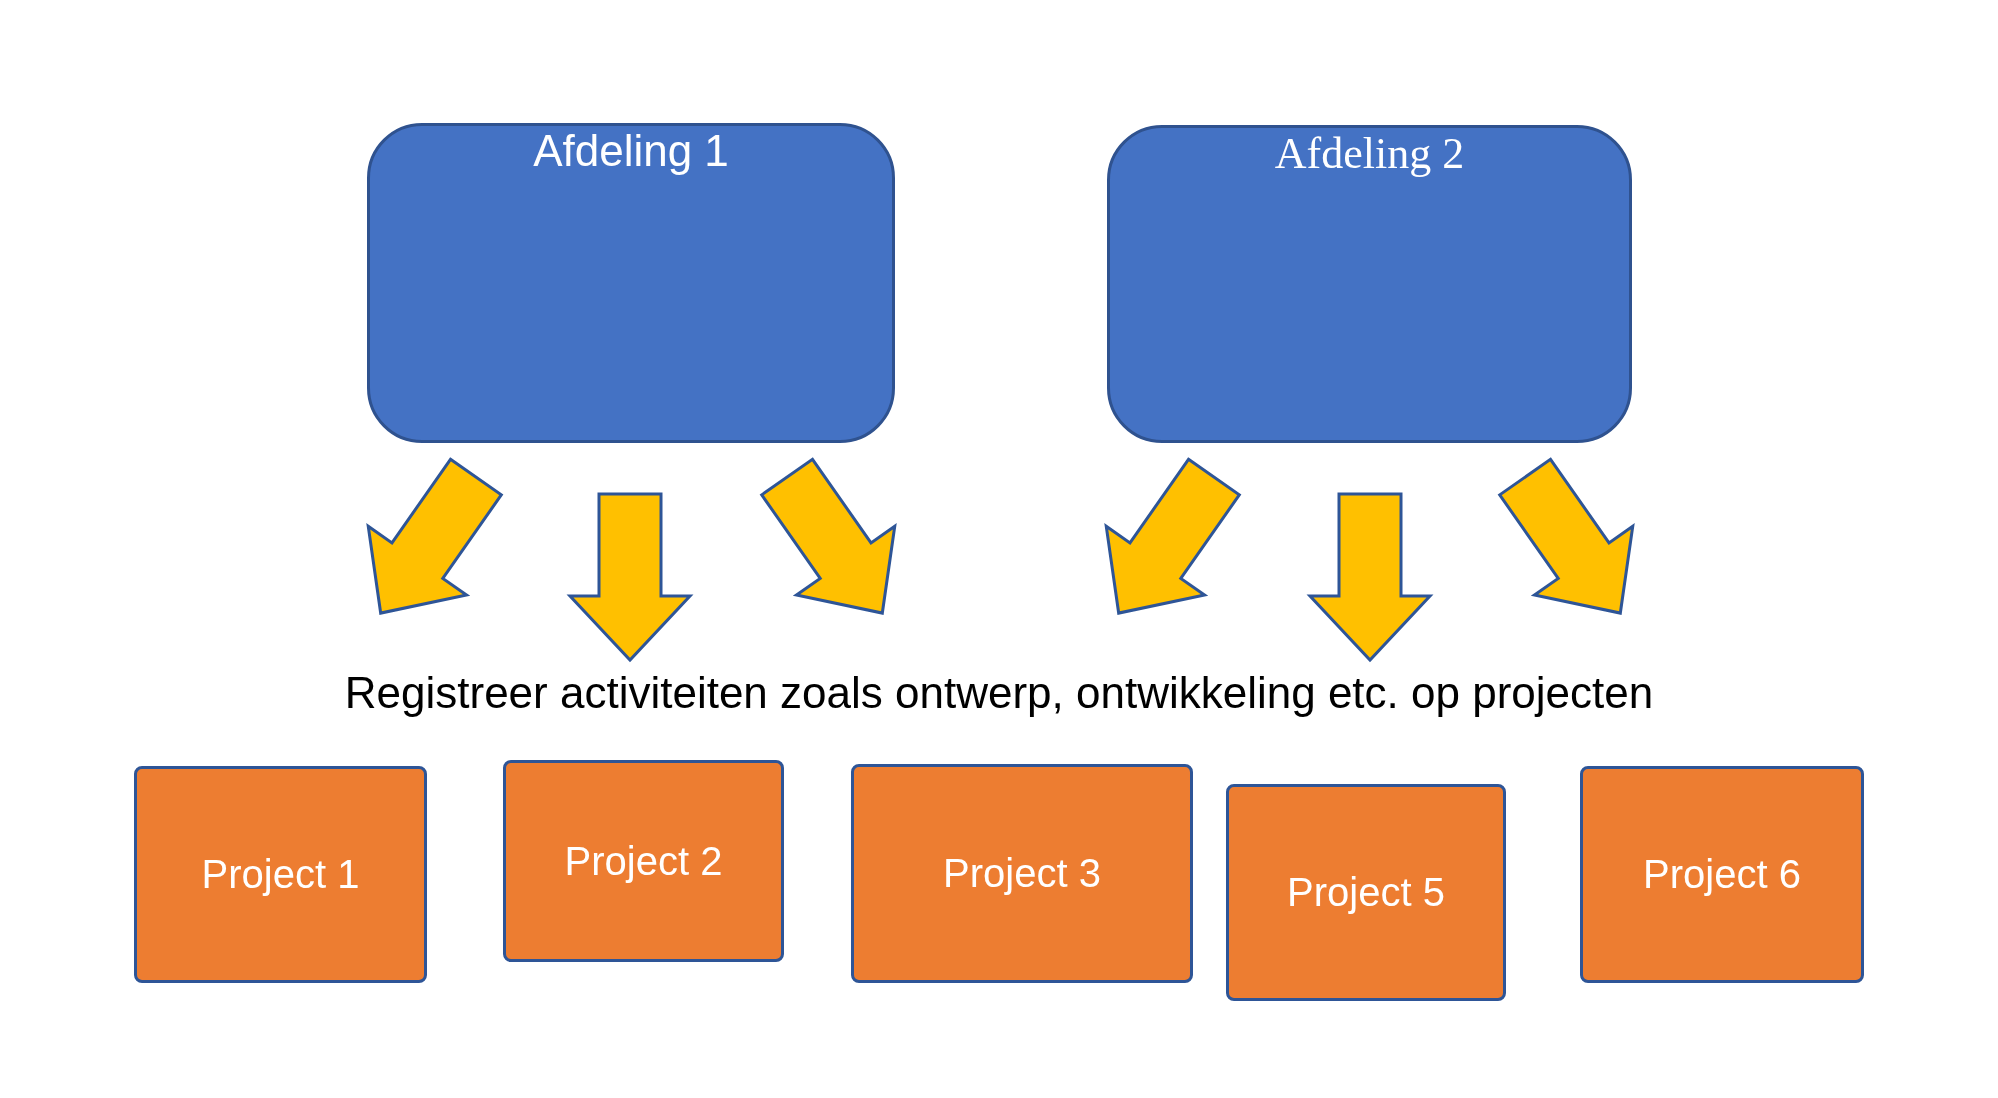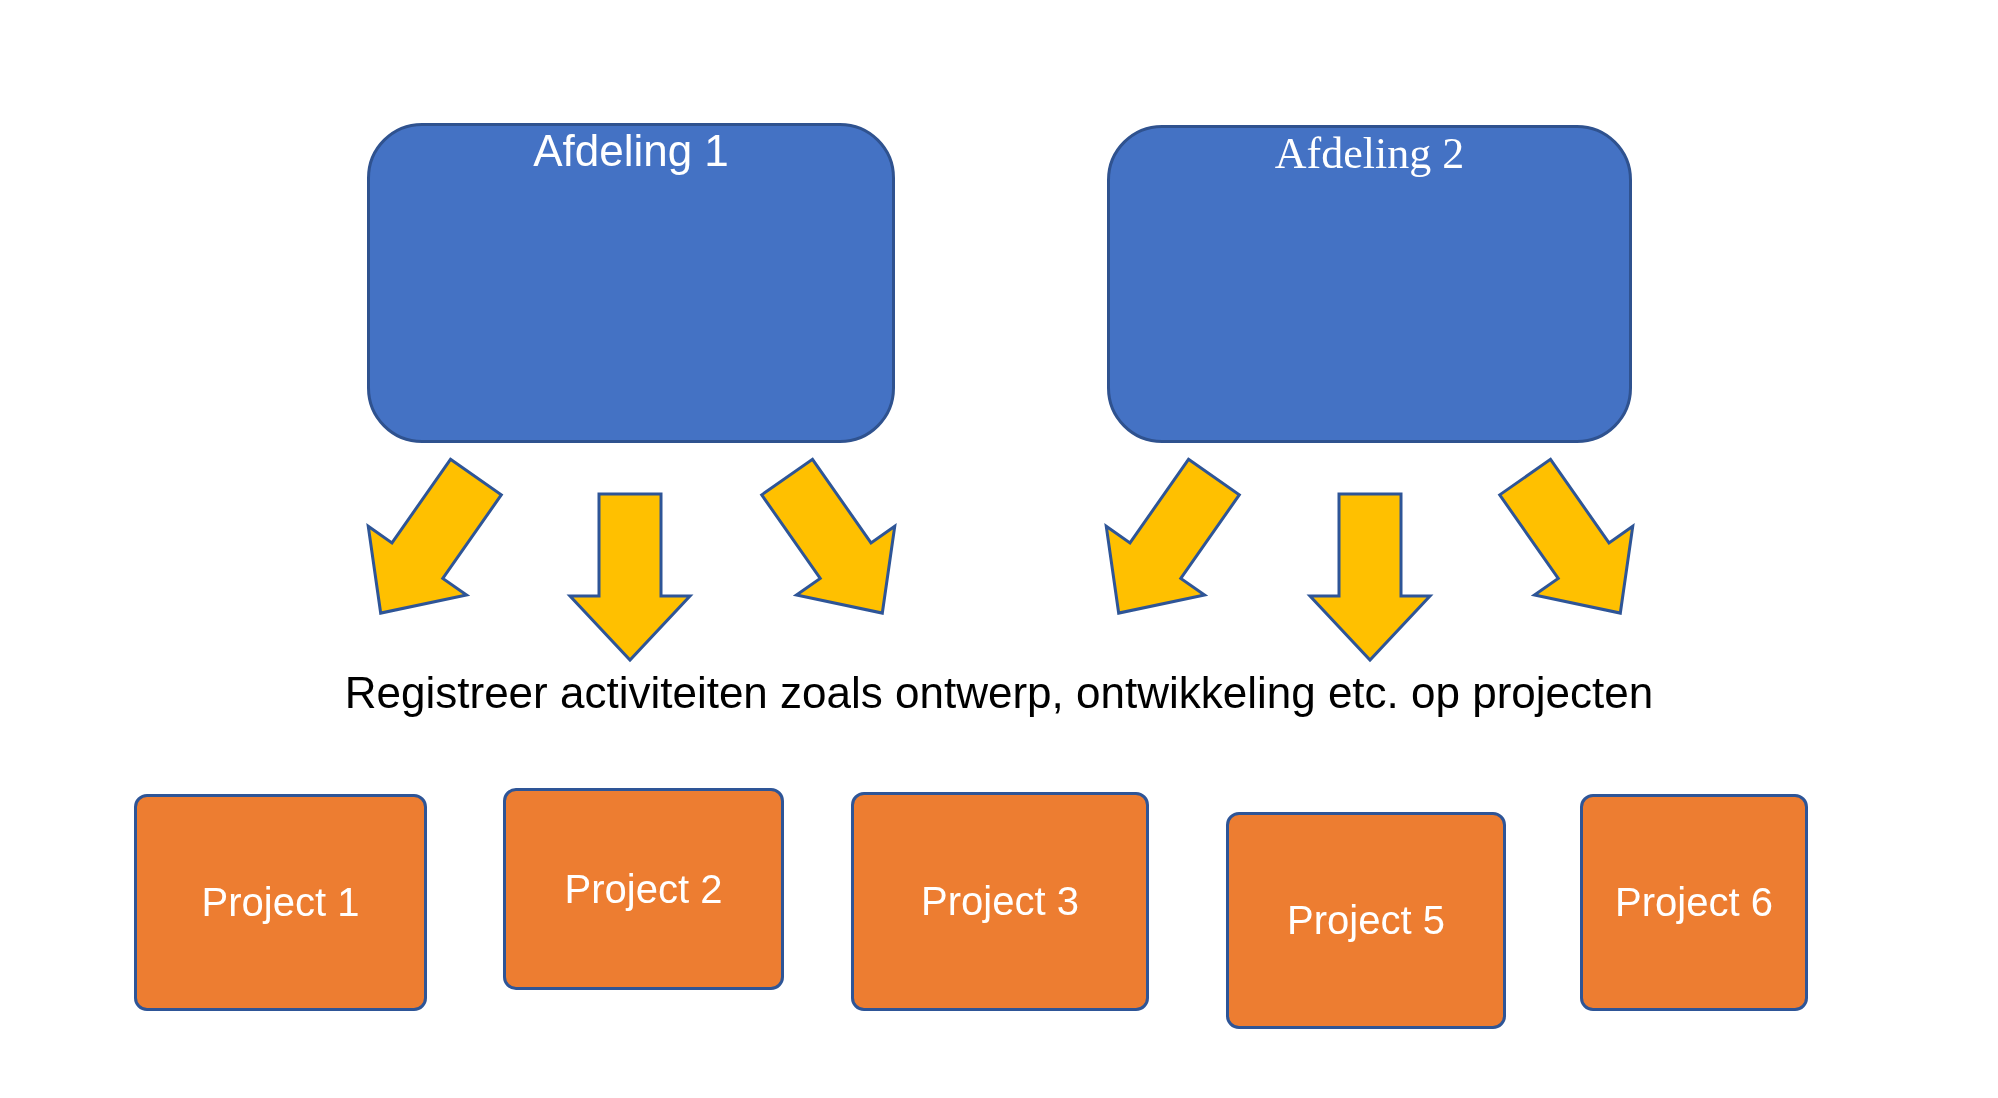--- a/index.html
+++ b/index.html
@@ -55,32 +55,31 @@
     text-align: center;
     font-size: 44px;
     color: var(--caption_text, #000);
   }
 
   
   .proj {
     position: absolute;
     background: var(--project_fill, #ED7D31);
     border: 3px solid var(--project_border, #2E5597);
-    border-radius: 13px;
+    border-radius: 8px;
     display: flex; align-items: center; justify-content: center;
     color: var(--label_text, #fff);
     font-size: 40px;
     box-sizing: border-box;
-    margin-top: 28px;
   }
   .proj-1 { left: 134px;  top: 766px; width: 293px; height: 217px; }
   .proj-2 { left: 503px;  top: 760px; width: 281px; height: 202px; }
-  .proj-3 { left: 851px;  top: 764px; width: 298px; height: 219px; }
+  .proj-3 { left: 851px;  top: 764px; width: 342px; height: 219px; }
   .proj-5 { left: 1226px; top: 784px; width: 280px; height: 217px; }
-  .proj-6 { left: 1580px; top: 766px; width: 228px; height: 217px; }
+  .proj-6 { left: 1580px; top: 766px; width: 284px; height: 217px; }
 </style>
 </head>
 <body>
 
 <div class="canvas">
 
   <div class="dept dept-1">
     <span>Afdeling 1</span>
   </div>
   <div class="dept dept-2">

